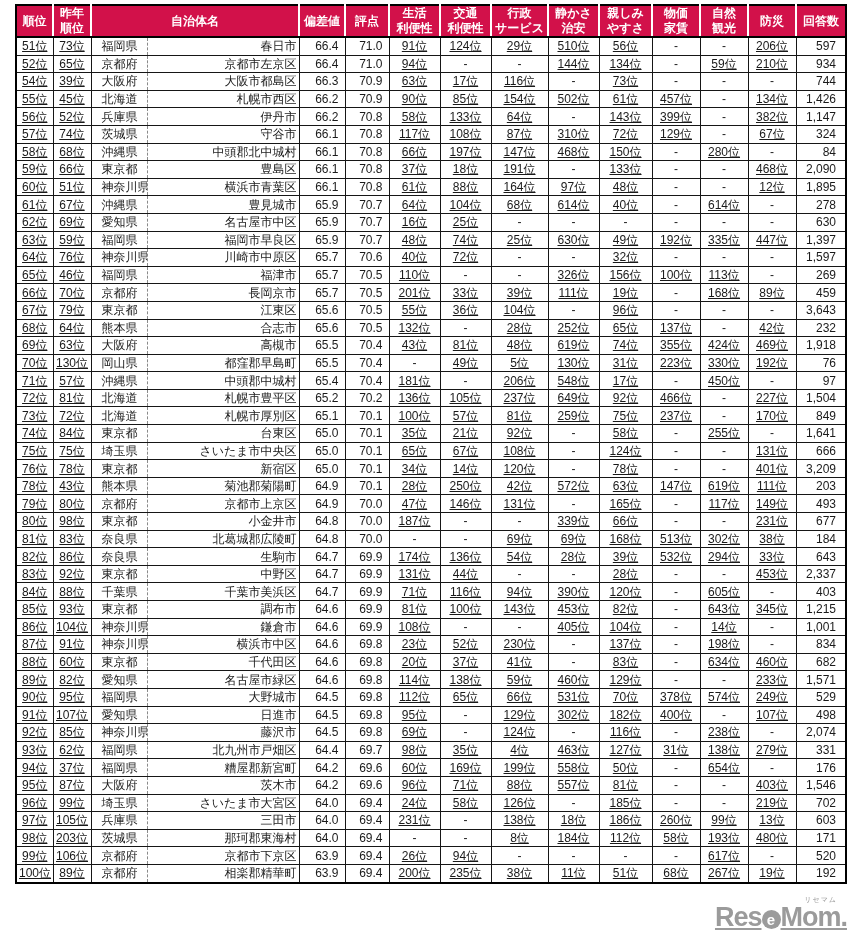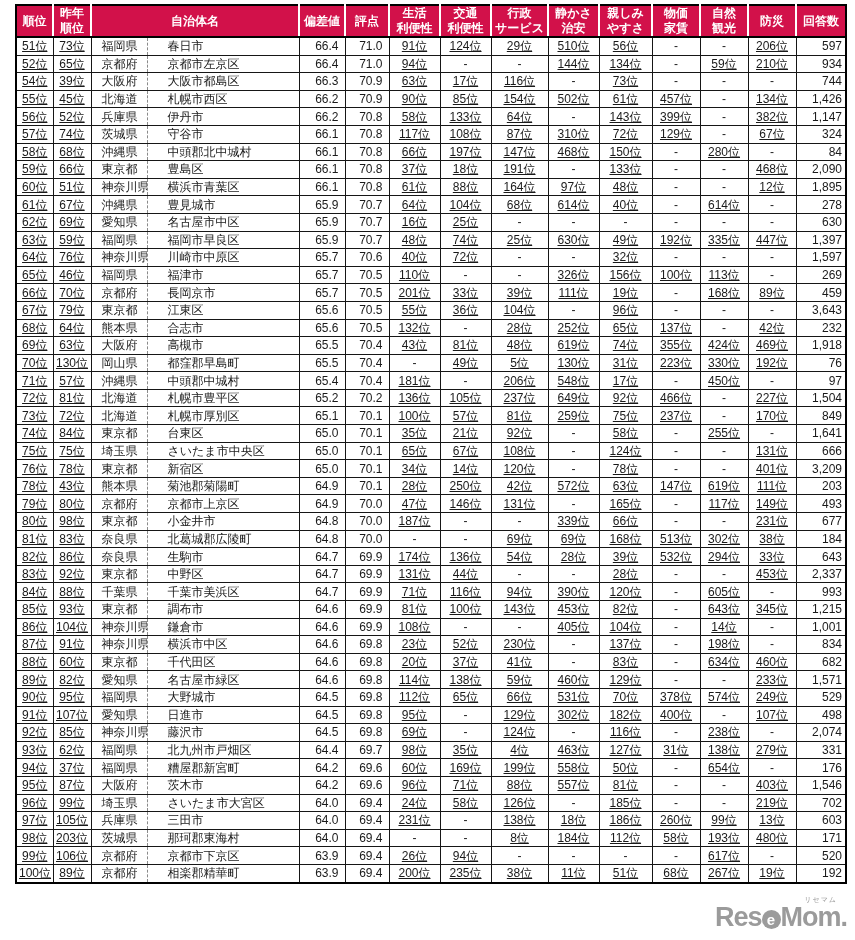--- a/index.html
+++ b/index.html
@@ -19,31 +19,31 @@
     height:30px;padding:0;border-left:2px solid #fff;border-bottom:2px solid #000;
   }
   thead th:first-child{border-left:none;}
   tbody td{
     border:1px solid #161616;font-size:12px;height:16.6px;line-height:1;
     vertical-align:middle;padding:0 2px;white-space:nowrap;overflow:hidden;
     color:#1a1a1a;
   }
   td.c-center{text-align:center;}
   td.c-pref{text-align:left;padding-left:10px;border-right:1px dashed #8a8a8a;}
-  td.c-city{text-align:left;padding-left:20px;border-left:none;}
+  td.c-city{text-align:right;padding-left:20px;border-left:none;}
   td.c-num{text-align:right;padding-right:6px;}
   td.c-cat{text-align:center;}
-  td.c-ans{text-align:right;padding-right:3px;}
+  td.c-ans{text-align:right;padding-right:9px;}
   td.u{text-decoration:underline;}
   .logo{
     position:absolute;top:896px;right:8px;text-align:right;color:#9b9b9b;
     line-height:1;user-select:none;
   }
   .logo-ruby{display:block;font-size:7px;letter-spacing:1px;margin:0 10px 1px 0;color:#9b9b9b;}
-  .logo-text{font-size:27px;font-weight:bold;letter-spacing:-1px;color:#9b9b9b;}
+  .logo-text{font-size:27px;font-weight:bold;letter-spacing:-1px;color:#9b9b9b;text-decoration:underline;}
   .logo-e{
     display:inline-block;width:19px;height:19px;border-radius:50%;
     background:#9b9b9b;color:#fff;font-size:15px;font-weight:bold;
     text-align:center;line-height:19px;vertical-align:baseline;
     position:relative;top:-1px;letter-spacing:0;
   }
 </style>
 </head>
 <body>
 
@@ -629,21 +629,21 @@
           <td class="c-num">64.7</td>
           <td class="c-num">69.9</td>
           <td class="c-cat u">71位</td>
           <td class="c-cat u">116位</td>
           <td class="c-cat u">94位</td>
           <td class="c-cat u">390位</td>
           <td class="c-cat u">120位</td>
           <td class="c-cat">-</td>
           <td class="c-cat u">605位</td>
           <td class="c-cat">-</td>
-          <td class="c-ans">993</td>
+          <td class="c-ans">403</td>
         </tr>
         <tr>
           <td class="c-center u">85位</td>
           <td class="c-center u">93位</td>
           <td class="c-pref">東京都</td>
           <td class="c-city">調布市</td>
           <td class="c-num">64.6</td>
           <td class="c-num">69.9</td>
           <td class="c-cat u">81位</td>
           <td class="c-cat u">100位</td>

